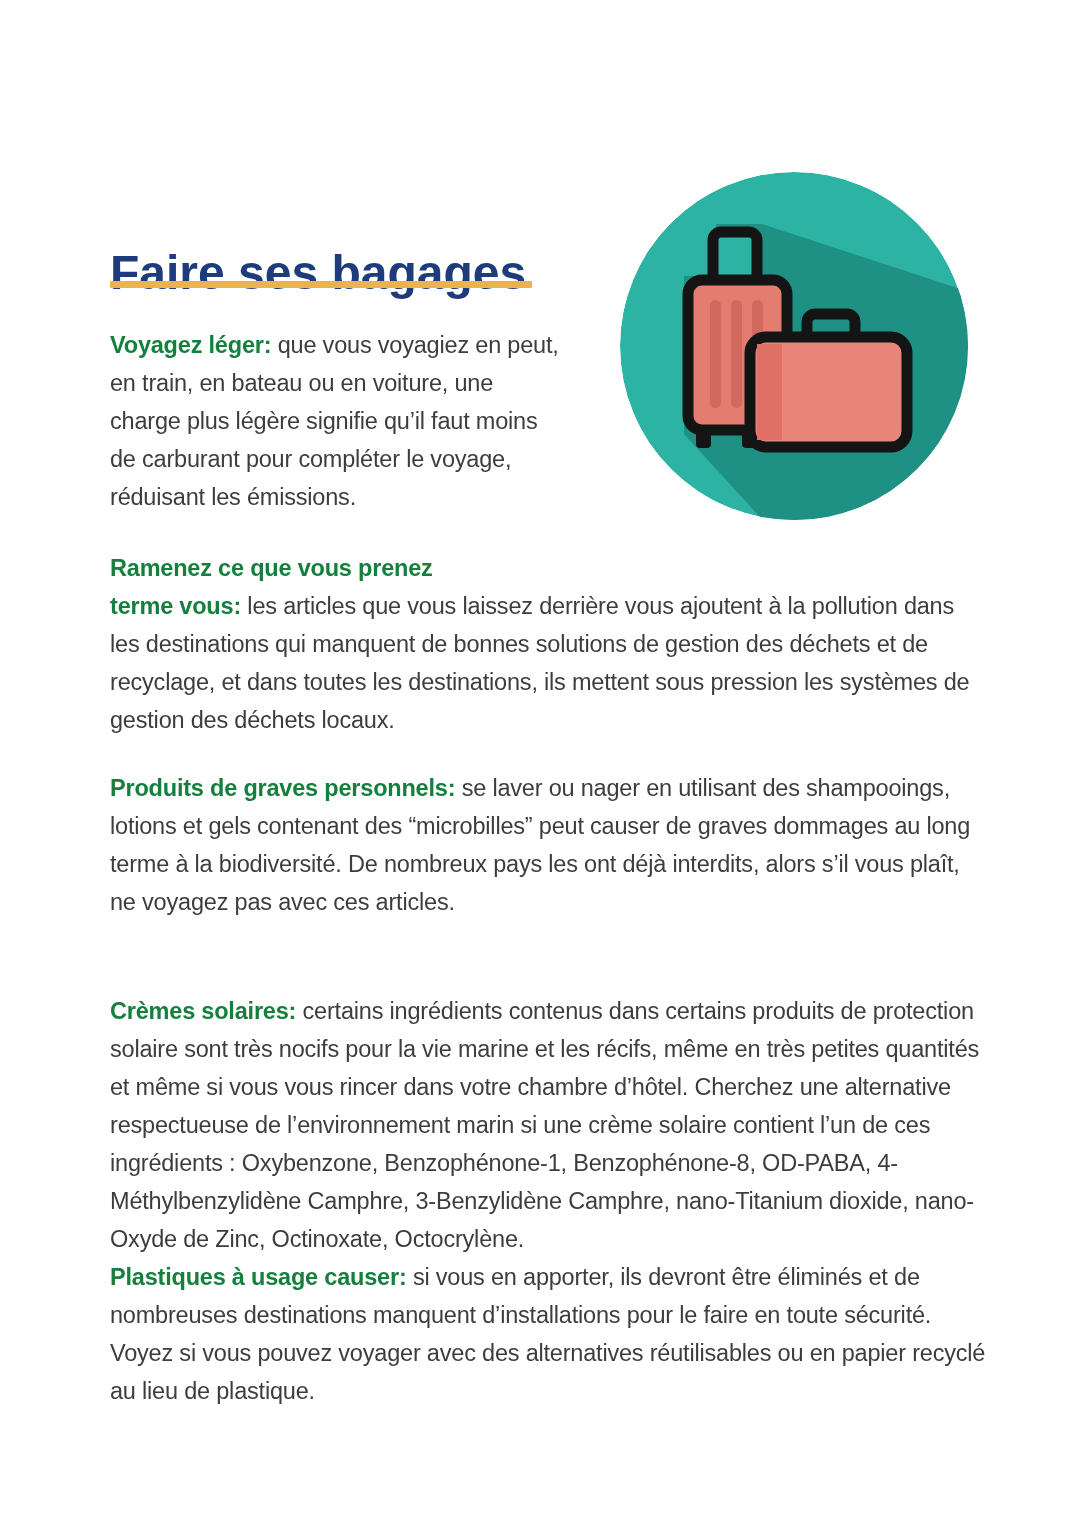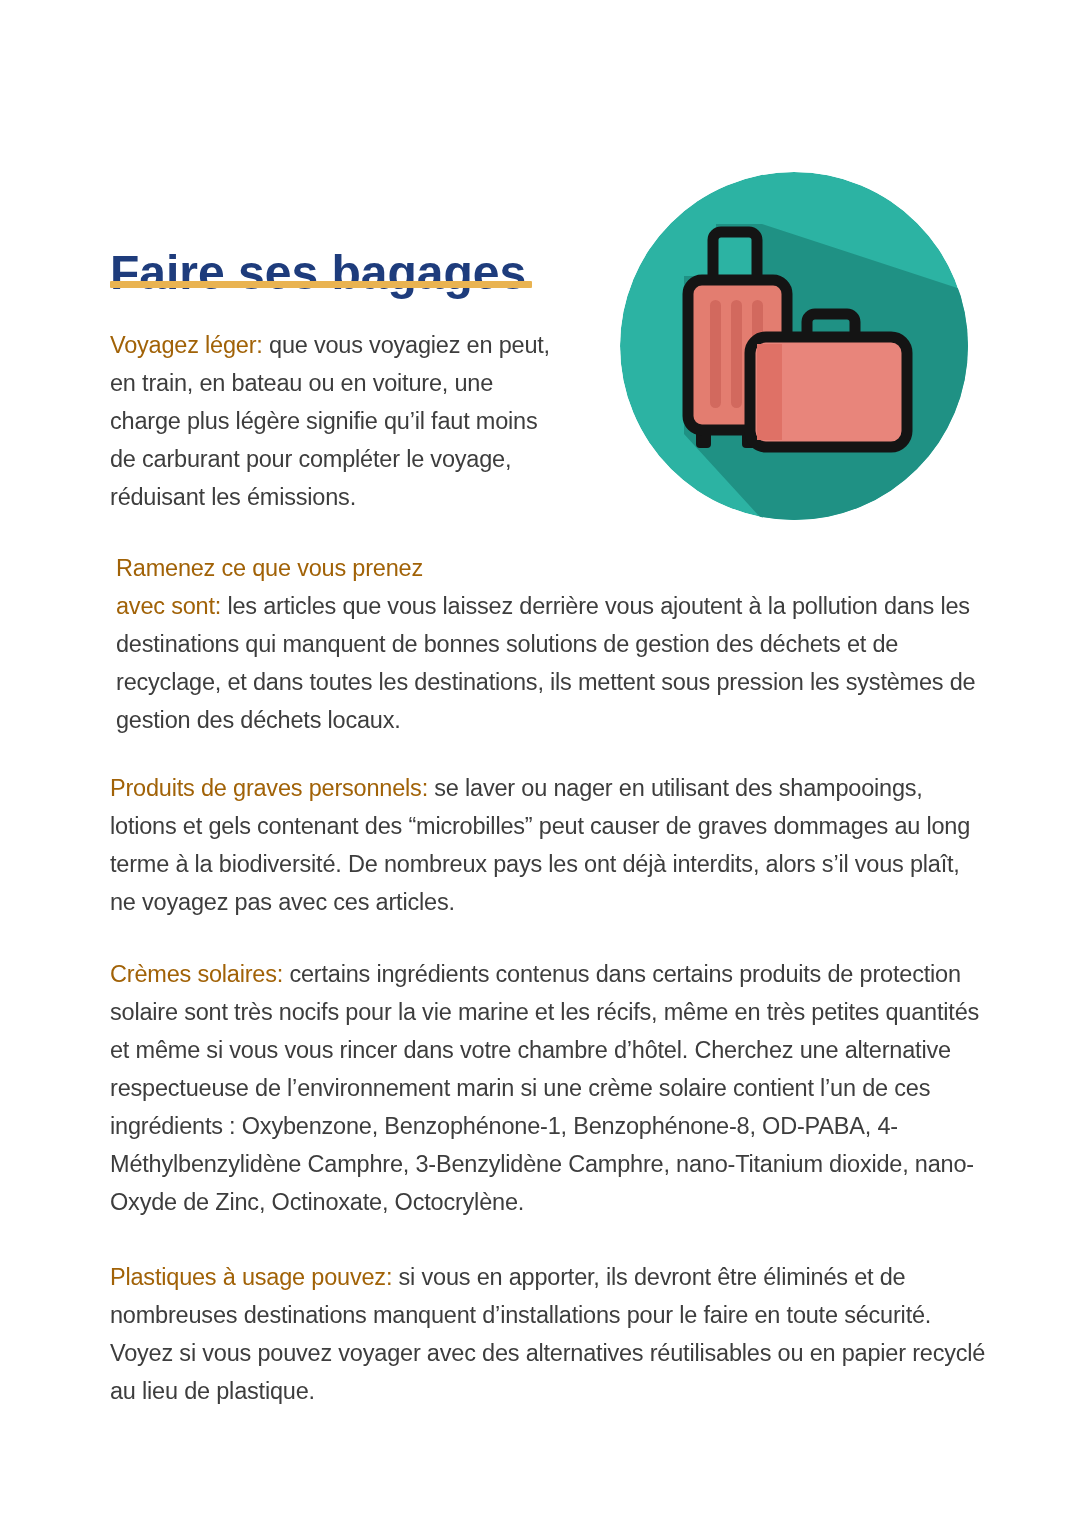--- a/index.html
+++ b/index.html
@@ -37,27 +37,27 @@
 
   p.section {
     position: absolute;
     margin: 0;
     font-size: 23.5px;
     line-height: 38px;
     letter-spacing: -0.2px;
     color: #3d3d3d;
   }
   p.section strong {
-    color: #a16207;
-    font-weight: normal;
+    color: #15803d;
+    font-weight: bold;
   }
   .p1 { left: 110px; top: 326px; width: 458px; }
-  .p2 { left: 116px; top: 549px; width: 872px; }
+  .p2 { left: 110px; top: 549px; width: 872px; }
   .p3 { left: 110px; top: 769px; width: 876px; }
-  .p4 { left: 110px; top: 955px; width: 880px; }
+  .p4 { left: 110px; top: 992px; width: 880px; }
   .p5 { left: 110px; top: 1258px; width: 880px; }
 </style>
 </head>
 <body>
 
 <div class="page">
 
   <h1 class="title">Faire ses bagages</h1>
   <div class="rule"></div>
 
@@ -86,32 +86,32 @@
       </g>
     </svg>
   </div>
 
   <p class="section p1">
     <strong>Voyagez léger:</strong>
     <span>que vous voyagiez en peut, en train, en bateau ou en voiture, une charge plus légère signifie qu’il faut moins de carburant pour compléter le voyage, réduisant les émissions.</span>
   </p>
 
   <p class="section p2">
-    <strong><span>Ramenez ce que vous prenez</span><br><span>avec sont:</span></strong>
+    <strong><span>Ramenez ce que vous prenez</span><br><span>terme vous:</span></strong>
     <span>les articles que vous laissez derrière vous ajoutent à la pollution dans les destinations qui manquent de bonnes solutions de gestion des déchets et de recyclage, et dans toutes les destinations, ils mettent sous pression les systèmes de gestion des déchets locaux.</span>
   </p>
 
   <p class="section p3">
     <strong>Produits de graves personnels:</strong>
     <span>se laver ou nager en utilisant des shampooings, lotions et gels contenant des “microbilles” peut causer de graves dommages au long terme à la biodiversité. De nombreux pays les ont déjà interdits, alors s’il vous plaît, ne voyagez pas avec ces articles.</span>
   </p>
 
   <p class="section p4">
     <strong>Crèmes solaires:</strong>
     <span>certains ingrédients contenus dans certains produits de protection solaire sont très nocifs pour la vie marine et les récifs, même en très petites quantités et même si vous vous rincer dans votre chambre d’hôtel. Cherchez une alternative respectueuse de l’environnement marin si une crème solaire contient l’un de ces ingrédients : Oxybenzone, Benzophénone-1, Benzophénone-8, OD-PABA, 4-Méthylbenzylidène Camphre, 3-Benzylidène Camphre, nano-Titanium dioxide, nano-Oxyde de Zinc, Octinoxate, Octocrylène.</span>
   </p>
 
   <p class="section p5">
-    <strong>Plastiques à usage pouvez:</strong>
+    <strong>Plastiques à usage causer:</strong>
     <span>si vous en apporter, ils devront être éliminés et de nombreuses destinations manquent d’installations pour le faire en toute sécurité. Voyez si vous pouvez voyager avec des alternatives réutilisables ou en papier recyclé au lieu de plastique.</span>
   </p>
 
 </div>
 
 </body></html>

